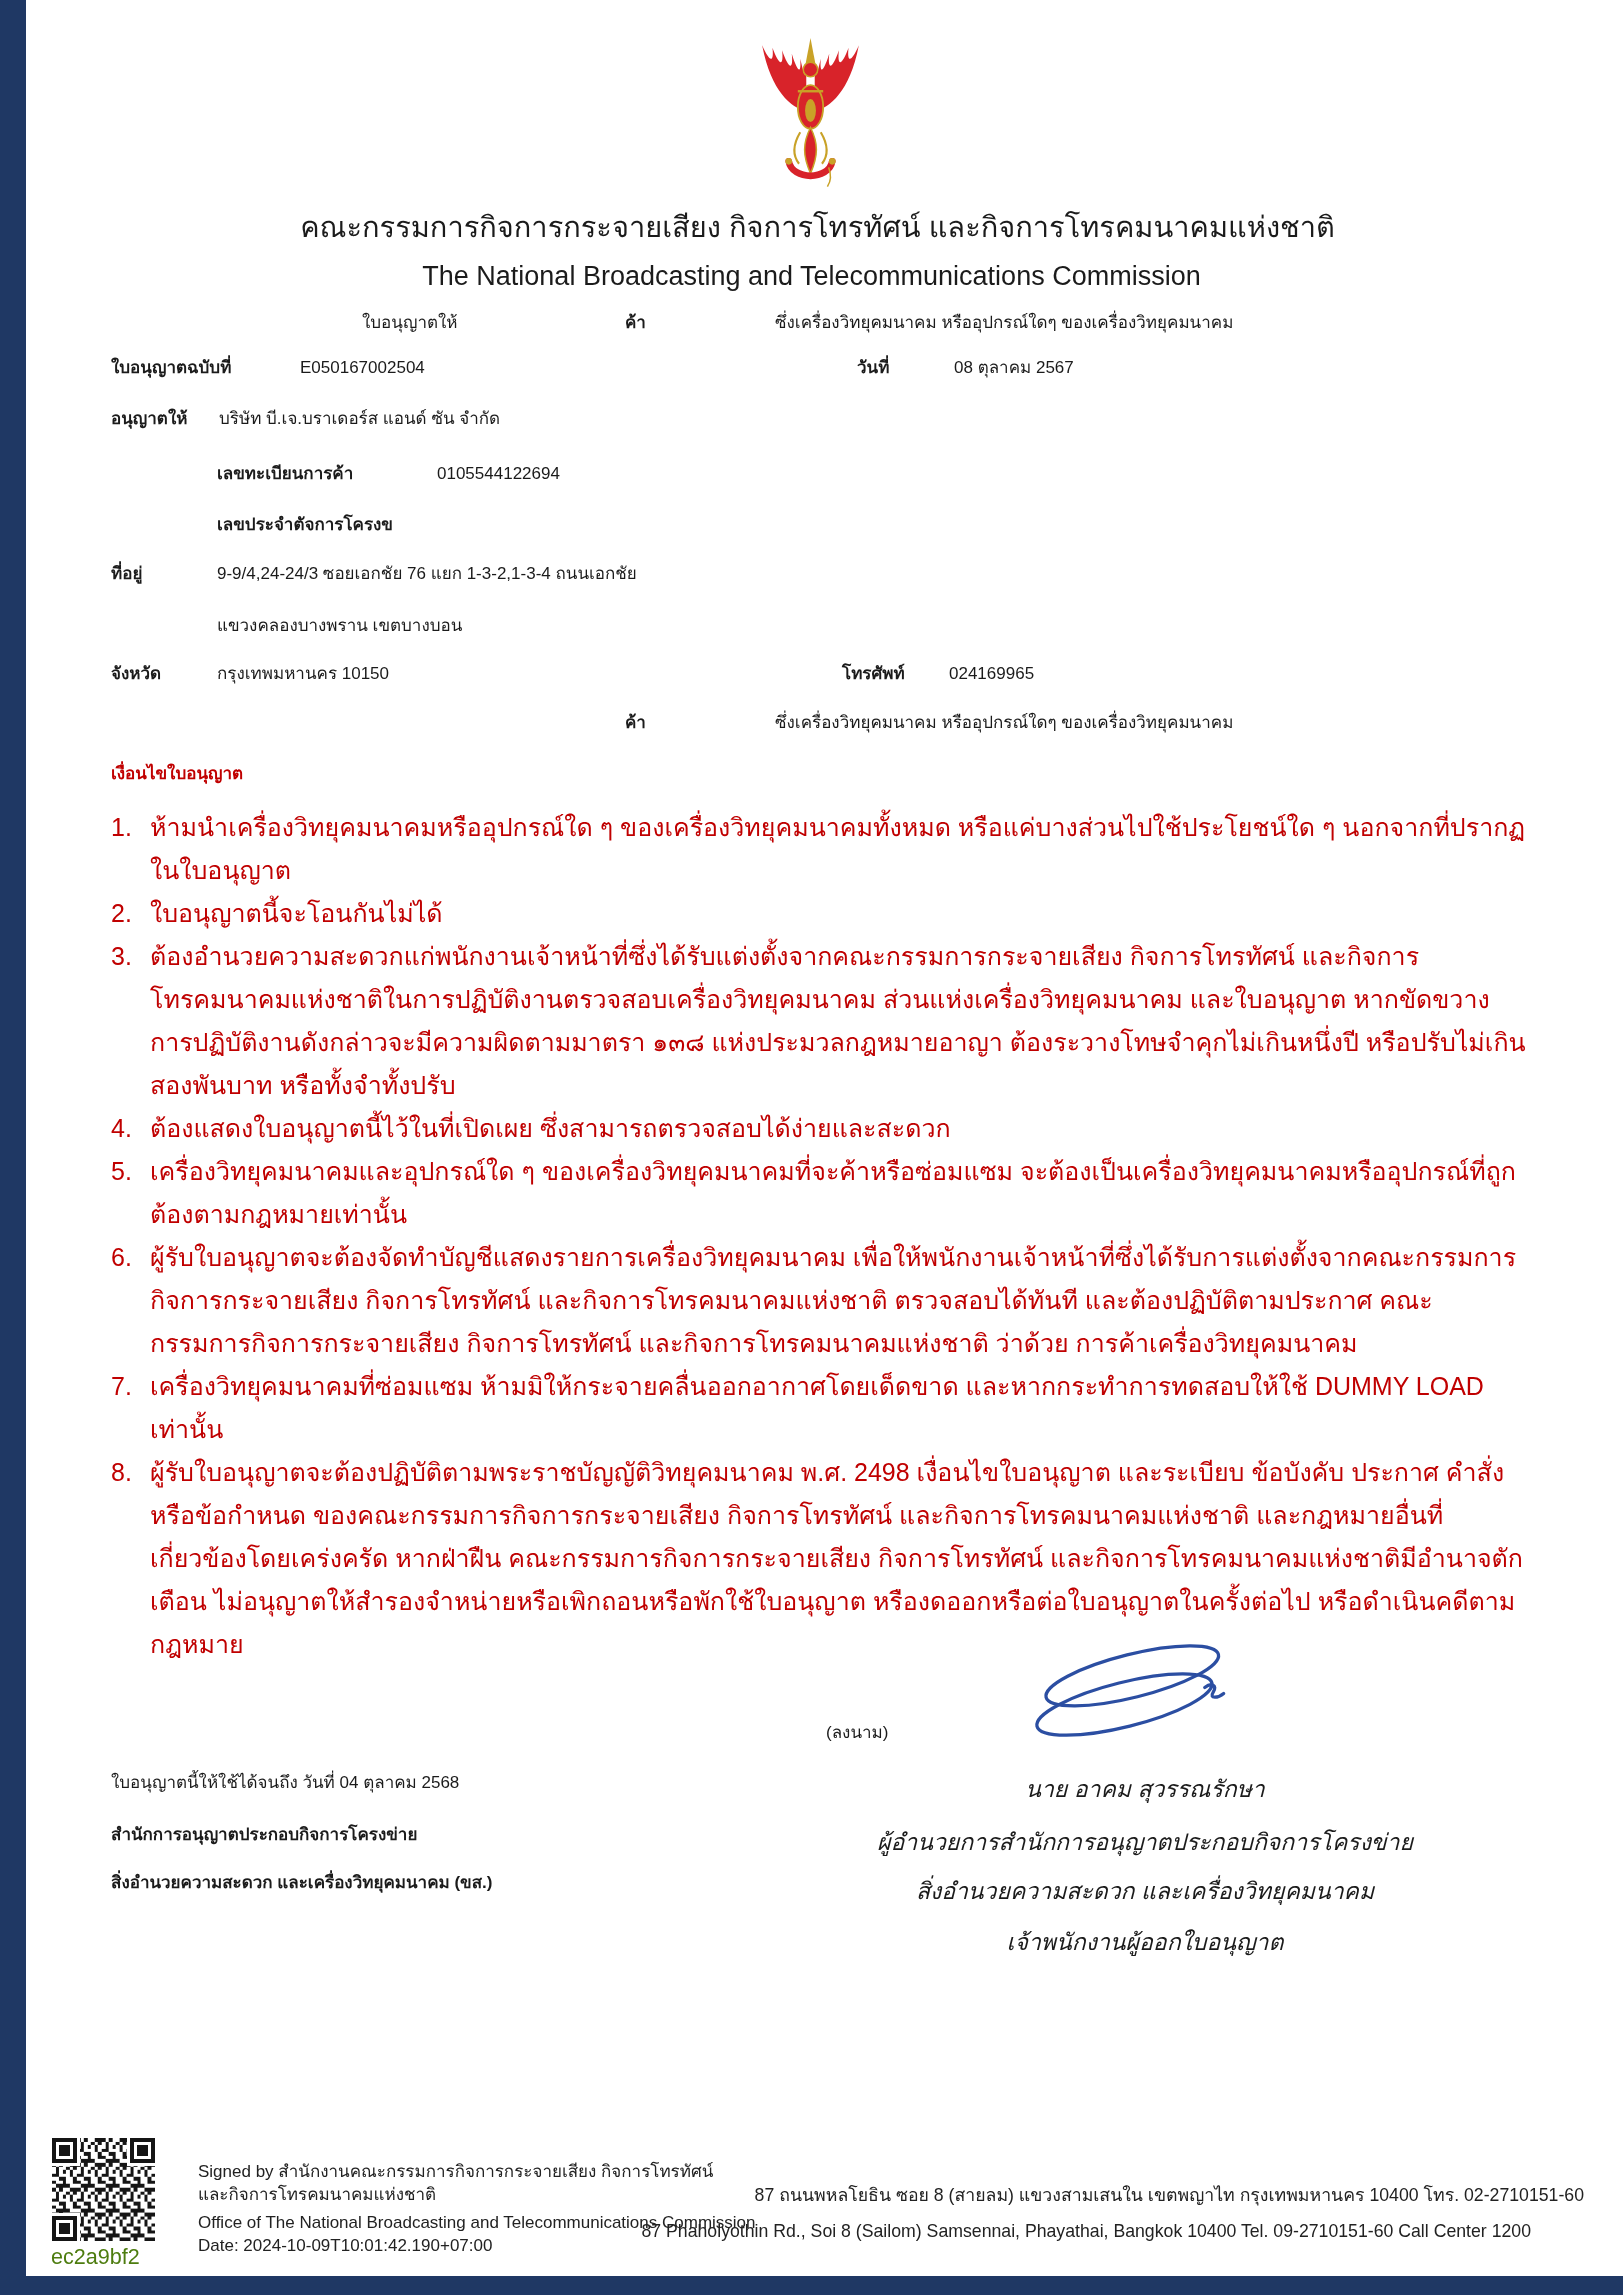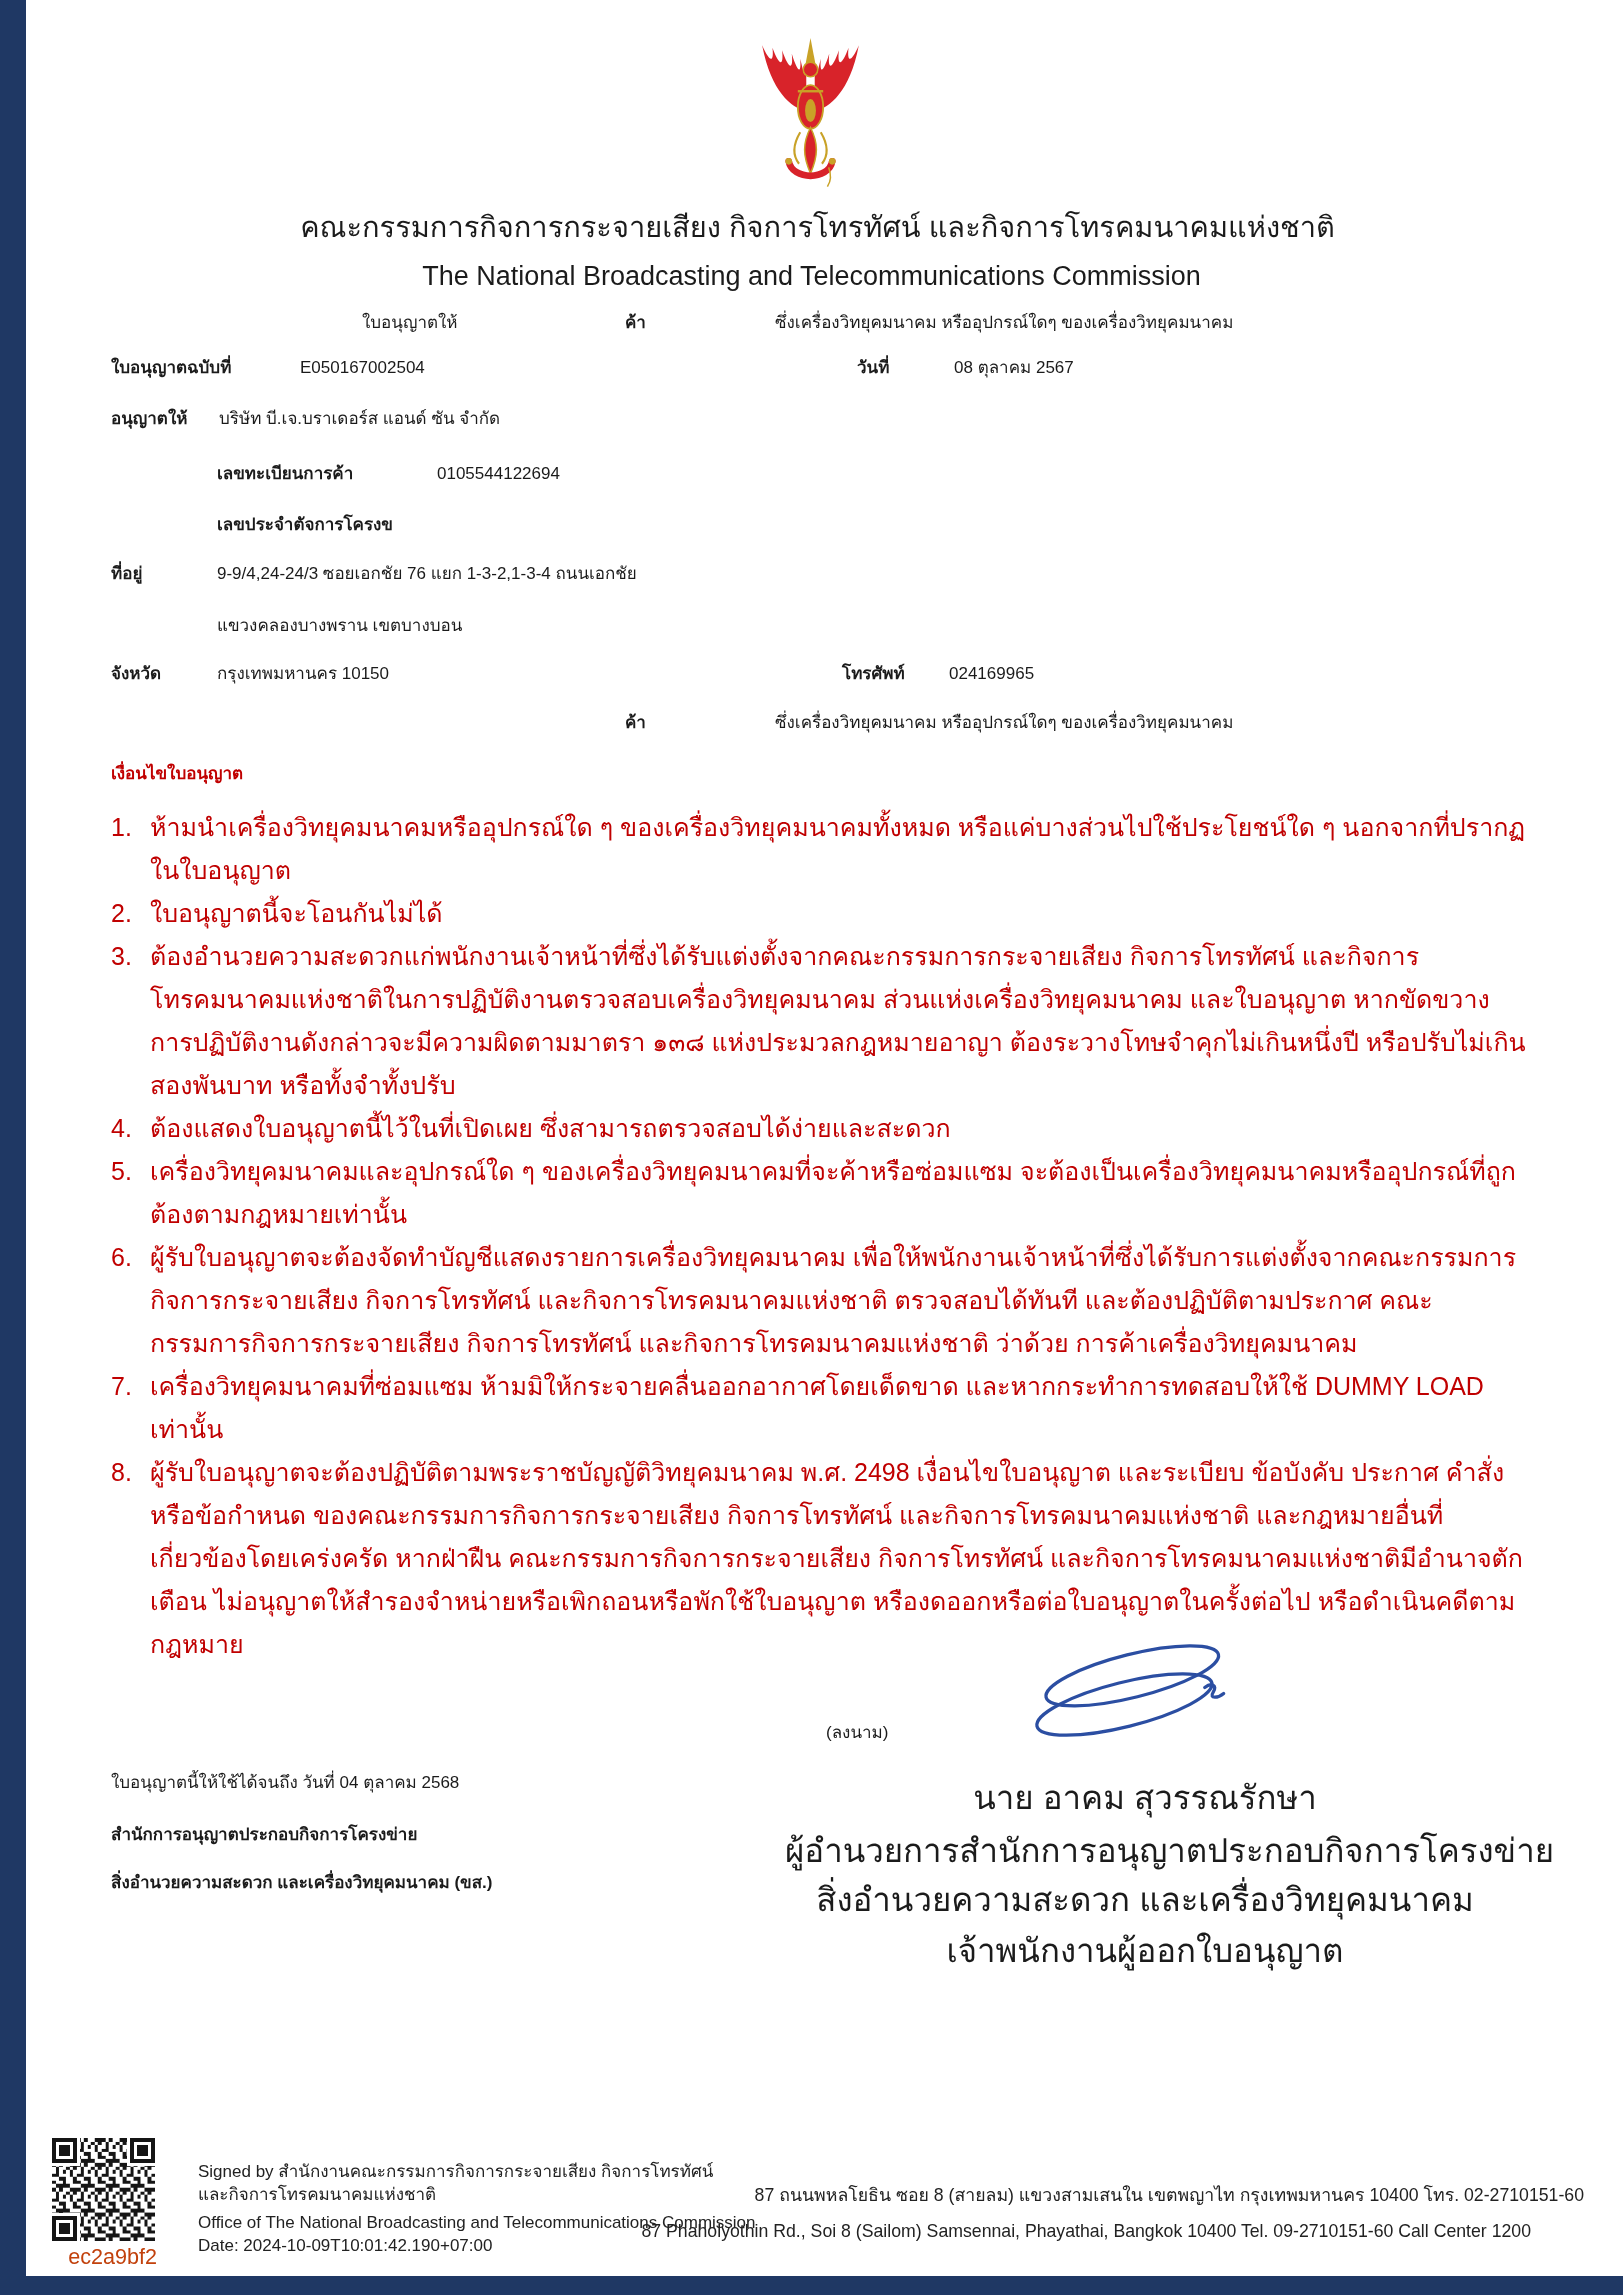--- a/index.html
+++ b/index.html
@@ -14,24 +14,24 @@
   .t{position:absolute;font-size:17px;line-height:1.45;white-space:nowrap;}
   .b{font-weight:700;}
   .red{color:#C00000;}
   .center{left:0;right:0;text-align:center;}
   .thai-title{font-size:29px;padding-left:12px;}
   .en-title{font-size:27px;}
   .cond-wrap{position:absolute;left:111px;top:806px;width:1420px;}
   .cond-item{display:flex;align-items:flex-start;font-size:25px;line-height:43px;color:#C00000;}
   .cond-num{flex:0 0 39px;}
   .cond-text{flex:1;white-space:normal;}
-  .right-col{position:absolute;left:785px;width:720px;text-align:center;font-size:33px;white-space:nowrap;}
+  .right-col{position:absolute;left:785px;width:720px;text-align:center;font-size:23px;white-space:nowrap;font-style:italic;}
   .foot{position:absolute;font-size:17px;line-height:1.35;color:#222;white-space:nowrap;}
   .navy{position:absolute;background:#1F3864;}
-  .qr-caption{position:absolute;left:51px;top:2244px;width:106px;text-align:right;font-size:21.6px;color:#c2410c;}
+  .qr-caption{position:absolute;left:51px;top:2244px;width:106px;text-align:left;font-size:21.6px;color:#4d7c0f;}
   svg{display:block;}
 </style>
 </head>
 <body>
 
 <div class="page">
 
   <svg viewBox="0 0 240 260" style="position:absolute;left:738px;top:34px;width:145px;height:158px">
     <defs>
       <path id="wng" d="M113,128 C88,120 55,96 40,18 C52,46 60,48 57,22 C68,52 76,54 73,26 C84,58 92,60 89,32 C99,64 105,66 103,40 C110,70 113,74 113,56 Z"></path>

